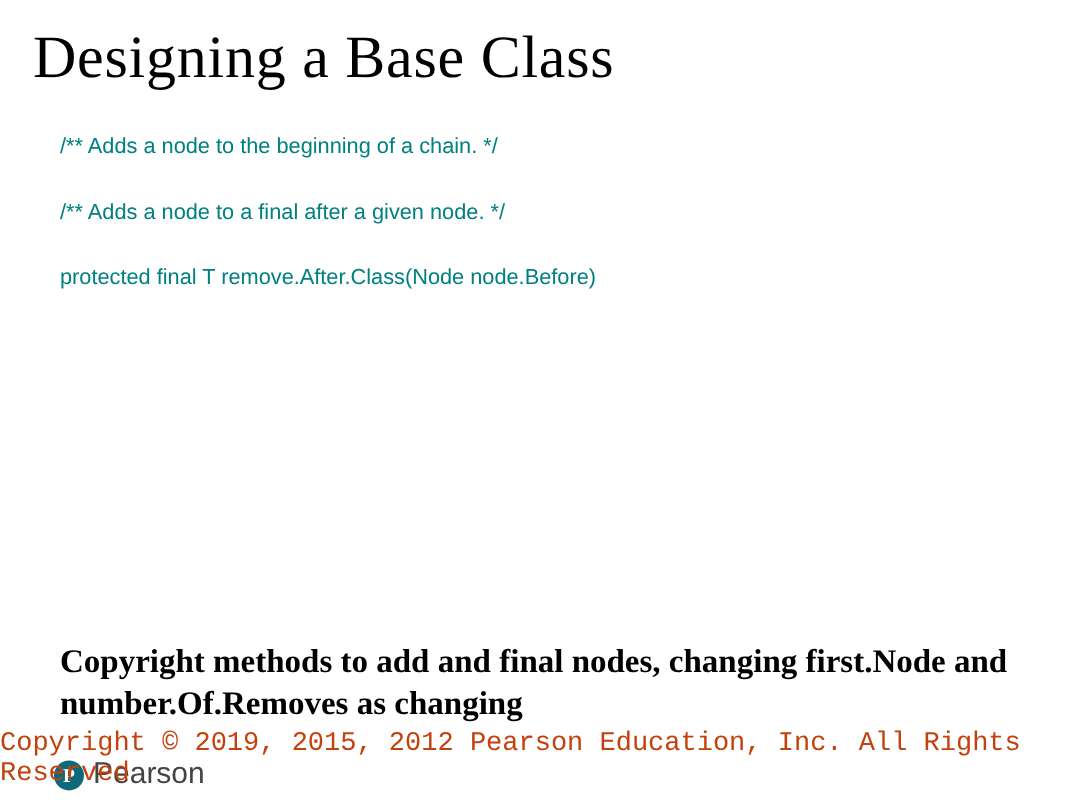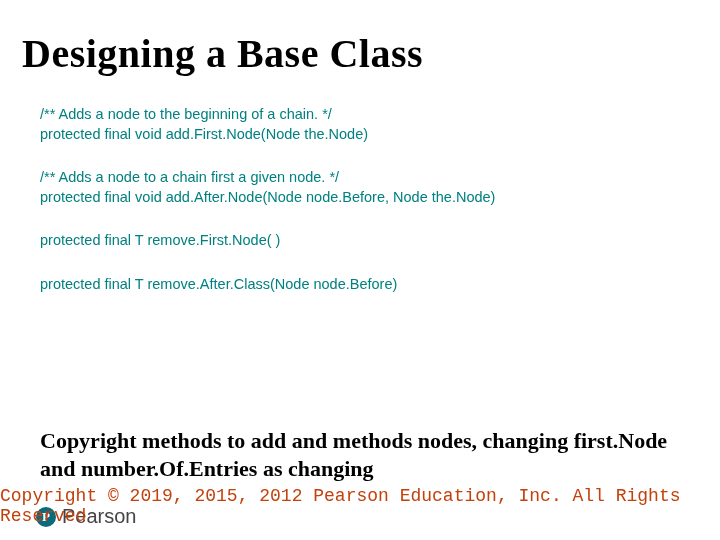--- a/index.html
+++ b/index.html
@@ -6,24 +6,24 @@
   body {
     width: 720px;
     height: 540px;
     background: #ffffff;
     font-family: Arial, Helvetica, sans-serif;
     position: relative;
     overflow: hidden;
   }
   .title {
     font-family: "Times New Roman", Times, serif;
-    font-weight: bold;
+    font-weight: normal;
     font-size: 40px;
     color: #000000;
-    padding: 30px 0 0 22px;
+    padding: 14px 0 0 22px;
     letter-spacing: 0.5px;
   }
   .code-blocks {
     padding: 28px 12px 0 40px;
   }
   .block {
     margin-bottom: 24px;
     font-size: 14.5px;
     line-height: 1.35;
     color: #008080;
@@ -91,36 +91,33 @@
   }
 </style>
 </head>
 <body>
 
 <h1 class="title">Designing a Base Class</h1>
 
 <div class="code-blocks">
   <div class="block">
     <div>/** Adds a node to the beginning of a chain. */</div>
-    <div>protected final void add.First.Node(Node the.Node)</div>
   </div>
   <div class="block">
-    <div>/** Adds a node to a chain first a given node. */</div>
-    <div>protected final void add.After.Node(Node node.Before, Node the.Node)</div>
+    <div>/** Adds a node to a final after a given node. */</div>
   </div>
   <div class="block">
-    <div>protected final T remove.First.Node( )</div>
   </div>
   <div class="block">
     <div>protected final T remove.After.Class(Node node.Before)</div>
   </div>
 </div>
 
 <div class="caption">
-  <span>Copyright methods to </span><span class="mono">add</span><span> and </span><span class="mono">methods</span><span> nodes, changing </span><span class="mono">first.Node</span><span> and </span><span class="mono">number.Of.Entries</span><span> as changing</span>
+  <span>Copyright methods to </span><span class="mono">add</span><span> and </span><span class="mono">final</span><span> nodes, changing </span><span class="mono">first.Node</span><span> and </span><span class="mono">number.Of.Removes</span><span> as changing</span>
 </div>
 
 <div class="footer">
   <div class="logo">
     <div class="logo-circle">
       <span class="logo-p">P</span>
     </div>
     <span class="logo-text">Pearson</span>
   </div>
   <div class="copyright">Copyright © 2019, 2015, 2012 Pearson Education, Inc. All Rights Reserved</div>

